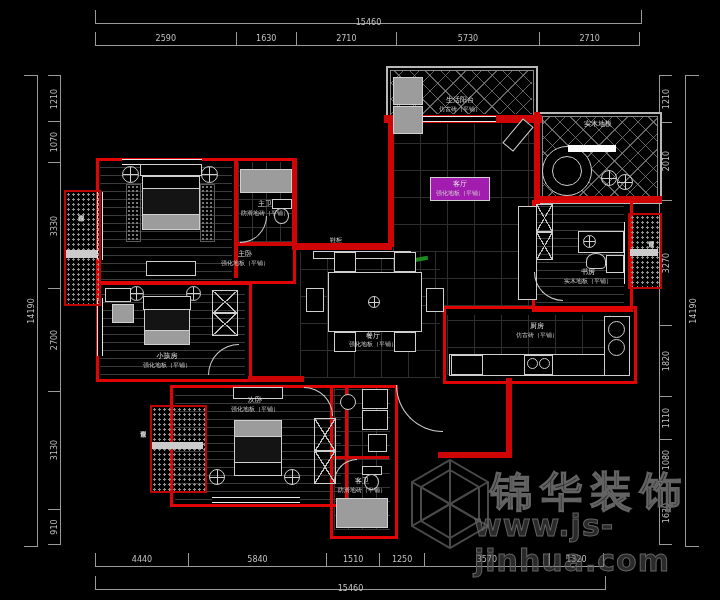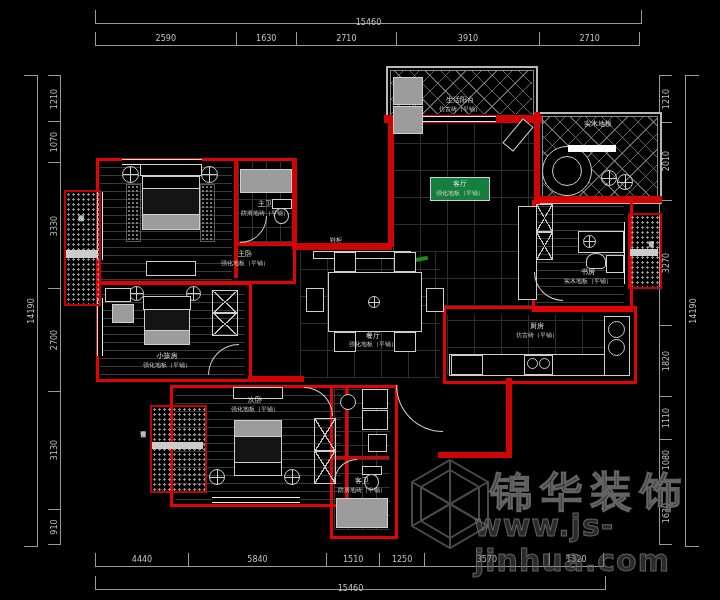--- a/index.html
+++ b/index.html
@@ -57,21 +57,21 @@
   .xcell{position:absolute;border:1px solid #cfcfcf;background:
       linear-gradient(to top right,transparent calc(50% - .6px),#bfbfbf calc(50% - .6px) calc(50% + .6px),transparent calc(50% + .6px)),
       linear-gradient(to bottom right,transparent calc(50% - .6px),#bfbfbf calc(50% - .6px) calc(50% + .6px),transparent calc(50% + .6px));}
   .scol{position:absolute;background-image:radial-gradient(#777 .8px,transparent 1px);
       background-size:4px 4px;border:1px solid #5a5a5a;}
   .arc{position:absolute;}
   .chair{position:absolute;border:1px solid #cfcfcf;border-radius:50% 50% 25% 25%;background:#000;}
   
   .rlabel{position:absolute;text-align:center;color:#e2e2e2;font-size:7px;line-height:1.35;white-space:nowrap;}
   .rlabel .fl{font-size:6px;color:#d0d0d0;display:block;}
-  .rlabel.boxed{border:1px solid #cfcfcf;padding:2px 5px;background:#15803d;}
+  .rlabel.boxed{border:1px solid #cfcfcf;padding:2px 5px;background:#a21caf;}
   .note{position:absolute;color:#d8d8d8;font-size:6px;line-height:1.2;white-space:nowrap;}
   .notev{writing-mode:vertical-rl;}
   .greenline{position:absolute;background:#1d8a1d;transform:rotate(-10deg);}
   
   .wm-cn{position:absolute;left:490px;top:464px;font-size:42px;font-weight:bold;letter-spacing:8px;
       color:rgba(110,110,110,.38);-webkit-text-stroke:1px #636363;}
   .wm-url{position:absolute;left:474px;top:508px;font-size:30px;font-weight:bold;letter-spacing:1px;
       color:rgba(110,110,110,.38);-webkit-text-stroke:1px #636363;}
   .wm-logo{position:absolute;left:406px;top:456px;}
 </style>
@@ -87,21 +87,21 @@
     <div class="seg" style="flex:3830">
         <span>2590</span>
       </div>
     <div class="seg" style="flex:1630">
         <span>1630</span>
       </div>
     <div class="seg" style="flex:2710">
         <span>2710</span>
       </div>
     <div class="seg" style="flex:3910">
-        <span>3910</span>
+        <span>5730</span>
       </div>
     <div class="seg" style="flex:2710">
         <span>2710</span>
       </div>
   </div>
 
   <div class="dimchain-h" style="left:95px;top:553px;width:509px;">
     <div class="seg" style="flex:2650">
         <span>4440</span>
       </div>

